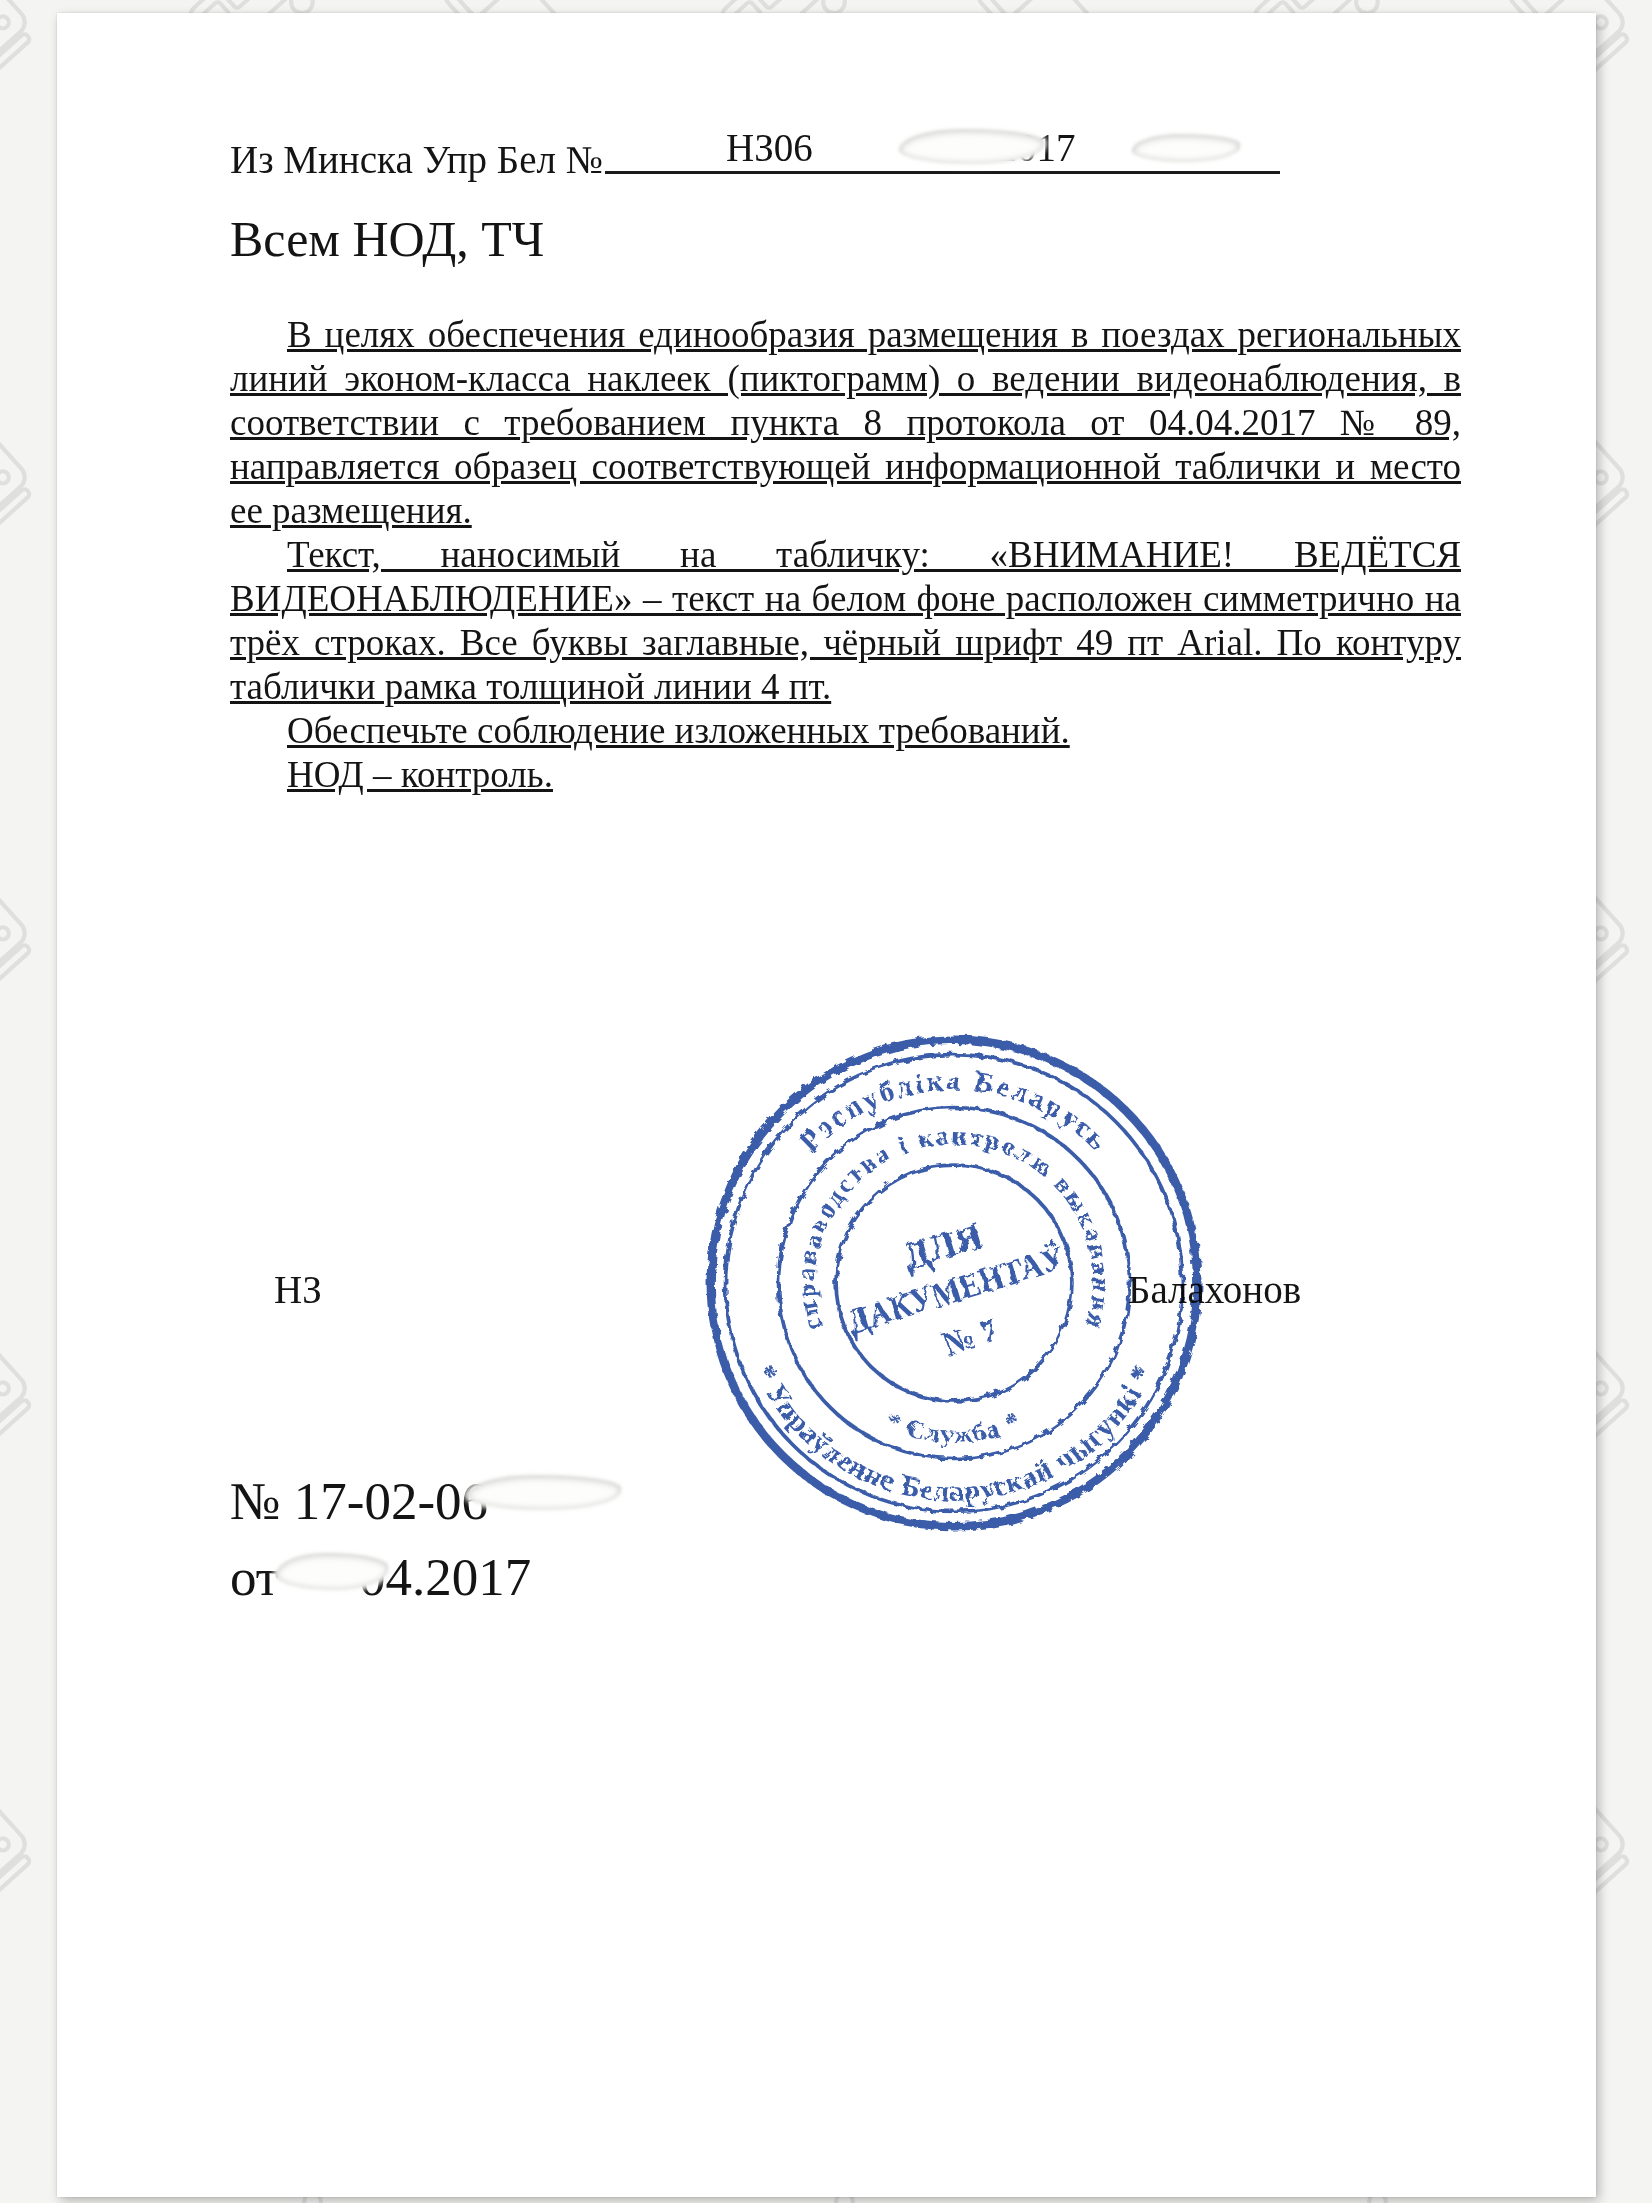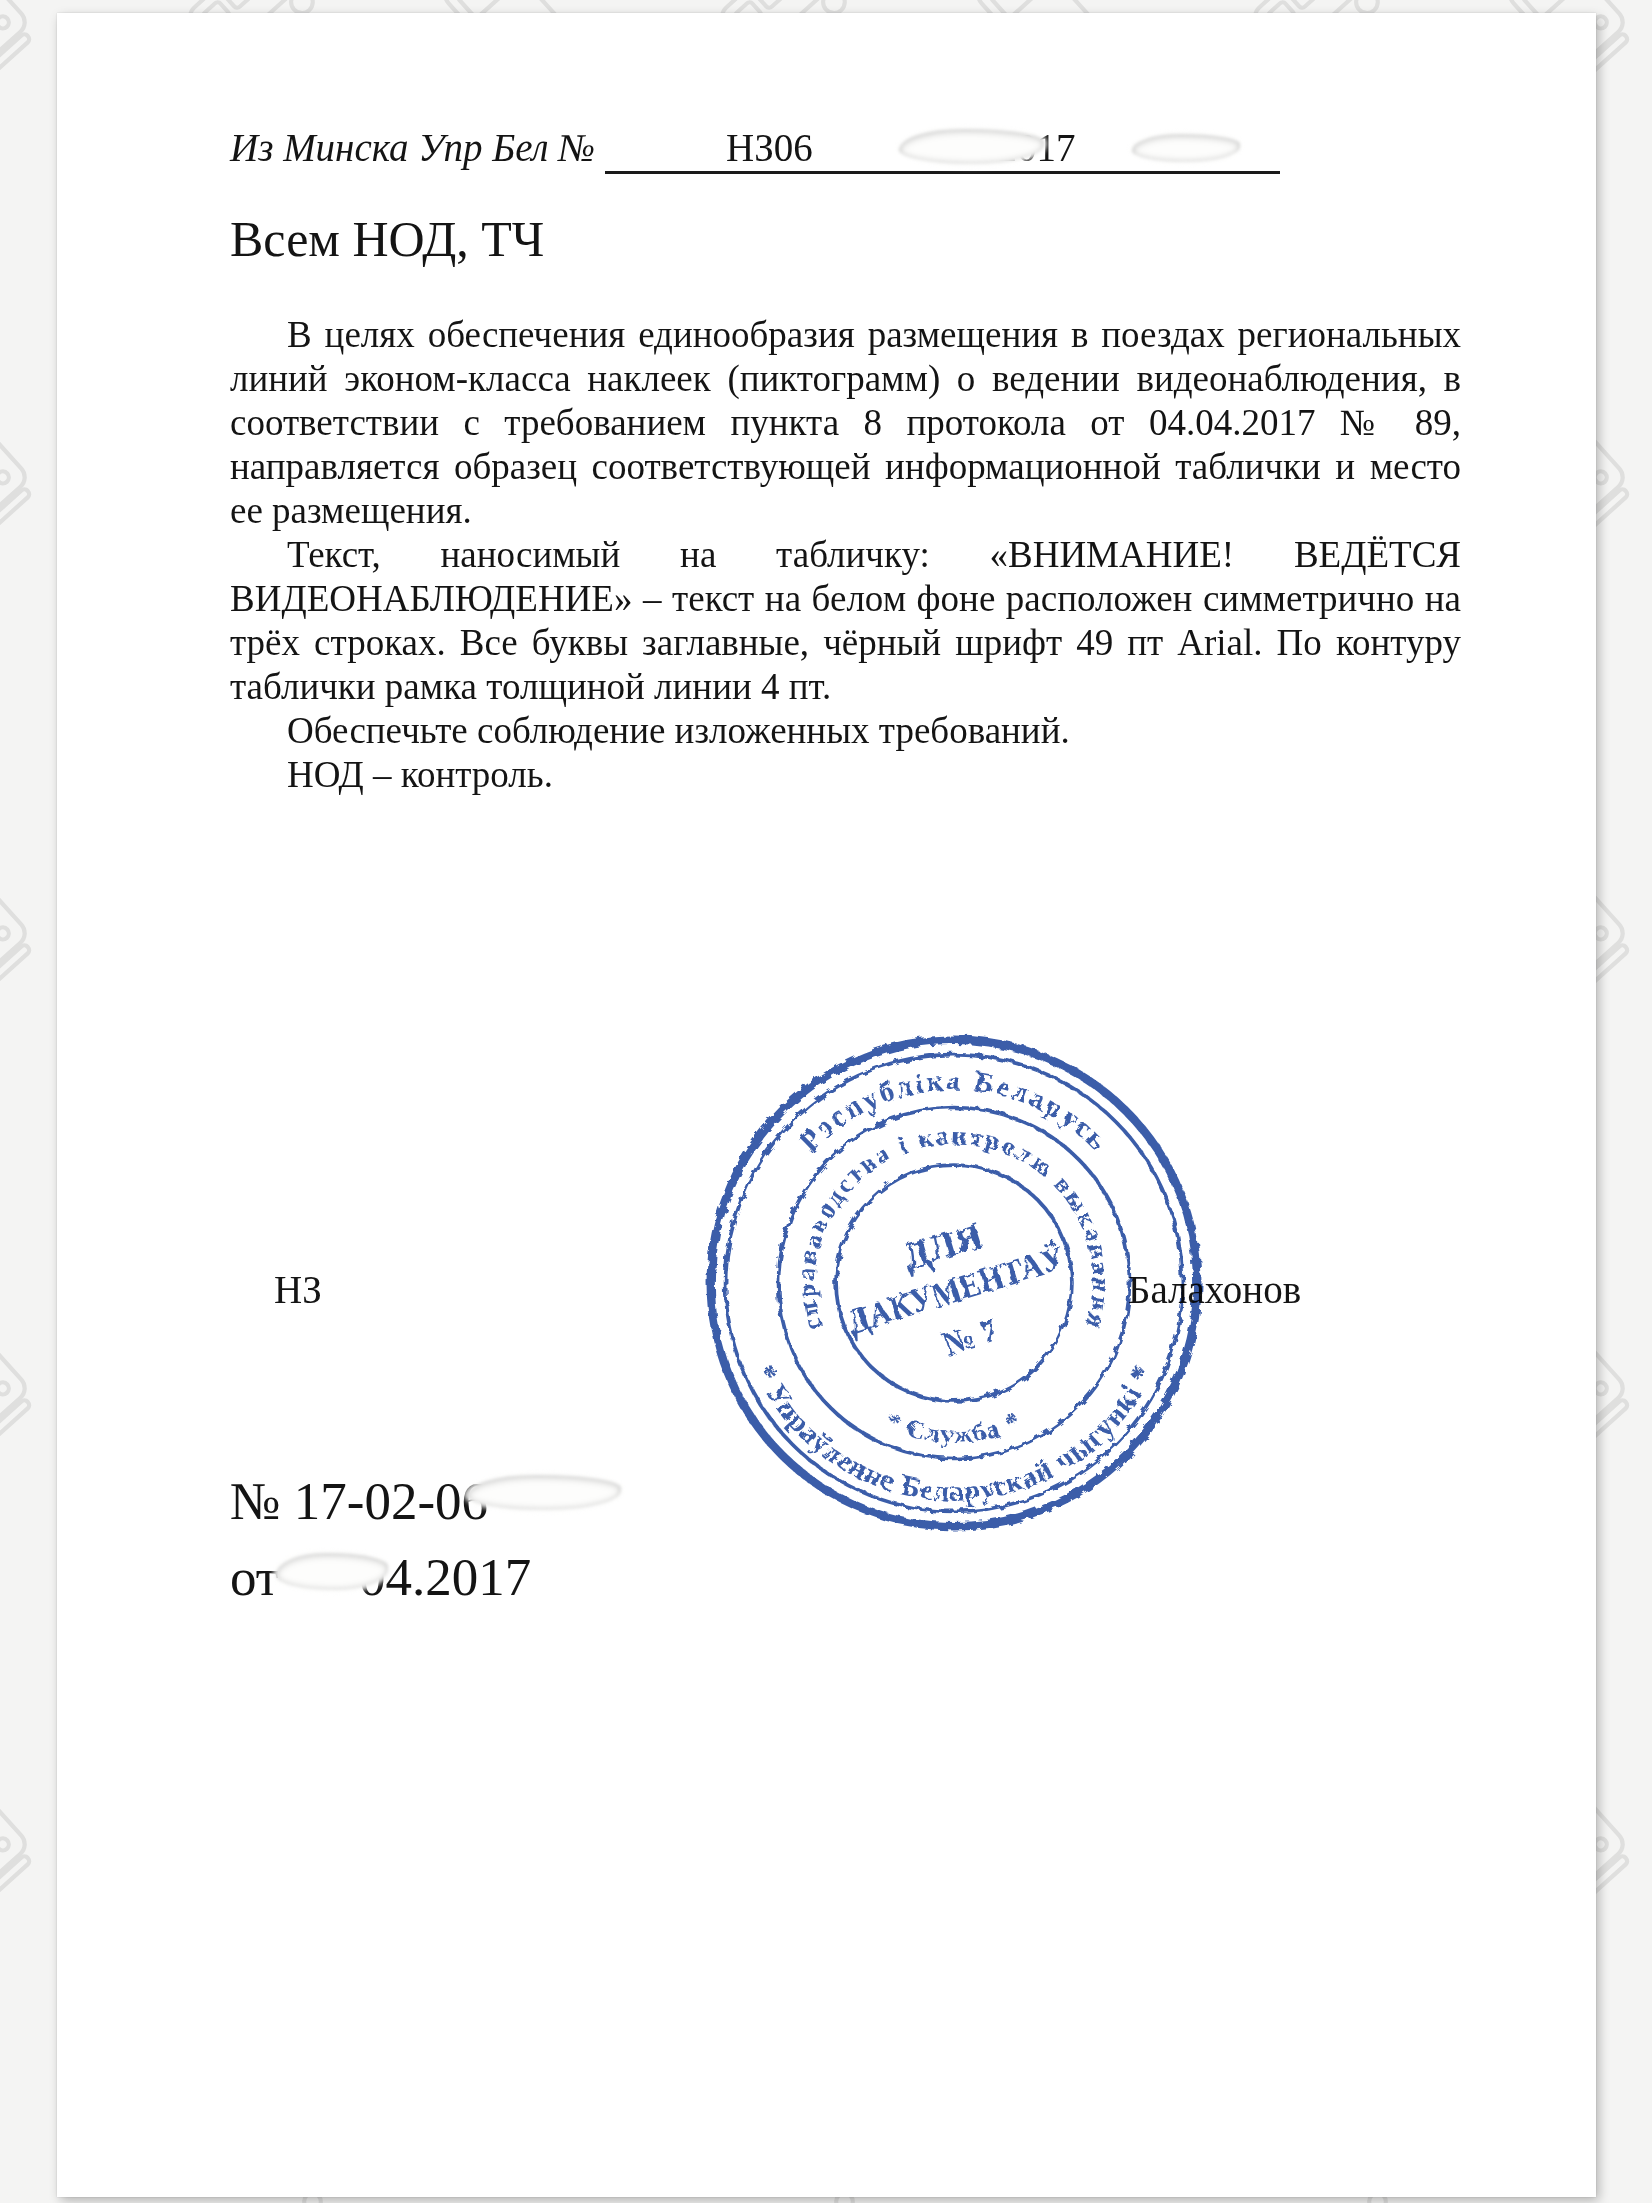--- a/index.html
+++ b/index.html
@@ -14,40 +14,40 @@
   
   .page{
     position:absolute;left:57px;top:13px;width:1539px;height:2184px;
     background:#ffffff;z-index:1;
     box-shadow:2.8px 3.7px 11px rgba(0,0,0,.28), 0 0 1.8px rgba(0,0,0,.15);
   }
   .content{position:absolute;left:173px;top:0;width:1231px;height:100%;}
   .doc-text{color:#141414;}
   
   .header-line{position:absolute;top:112px;left:0;width:100%;height:51px;font-size:39px;}
-  .header-prefix{position:absolute;left:0;top:0;white-space:nowrap;font-style:italic;}
+  .header-prefix{position:absolute;left:0;top:12px;white-space:nowrap;}
   .header-underline{position:absolute;left:375px;top:46px;width:675px;height:2.8px;background:#1a1a1a;}
   .header-number{position:absolute;left:496px;top:0;z-index:1;}
   .header-date{position:absolute;left:709px;top:0;z-index:1;}
   
   .smudge{
     position:absolute;z-index:3;background:#fdfdfc;
     border-radius:45% 55% 50% 50% / 62% 38% 58% 42%;
     box-shadow:inset 0 2.8px 6.4px rgba(125,125,125,.35), inset 0 -2.8px 5.5px rgba(160,160,160,.22), 0 0 4.6px 2.8px #fdfdfc;
     filter:blur(1.8px);
   }
   .smudge-h1{left:669px;top:3.7px;width:145px;height:35px;}
   .smudge-h2{left:902px;top:9.2px;width:108px;height:27.5px;}
   .smudge-r1{left:237px;top:3.7px;width:154px;height:35px;}
   .smudge-r2{left:46px;top:5.5px;width:112px;height:37px;}
   .addressee{position:absolute;top:197px;left:0;font-size:50px;}
   
   .body-text{
     position:absolute;top:300px;left:0;width:1231px;
-    font-size:37px;line-height:44px;
+    font-size:37px;line-height:44px;text-decoration:underline;
   }
   .body-text p{margin:0;text-indent:57px;text-align:justify;}
   
   .signature-row{position:absolute;top:1254px;left:0;width:100%;height:46px;font-size:39px;}
   .sig-position{position:absolute;left:44px;top:0;}
   .sig-name{position:absolute;left:898px;top:0;}
   
   .ref-line{position:absolute;left:0;height:48px;font-size:53px;width:643px;}
   .ref-1{top:1458px;}
   .ref-2{top:1526px;margin-top:8px;}

